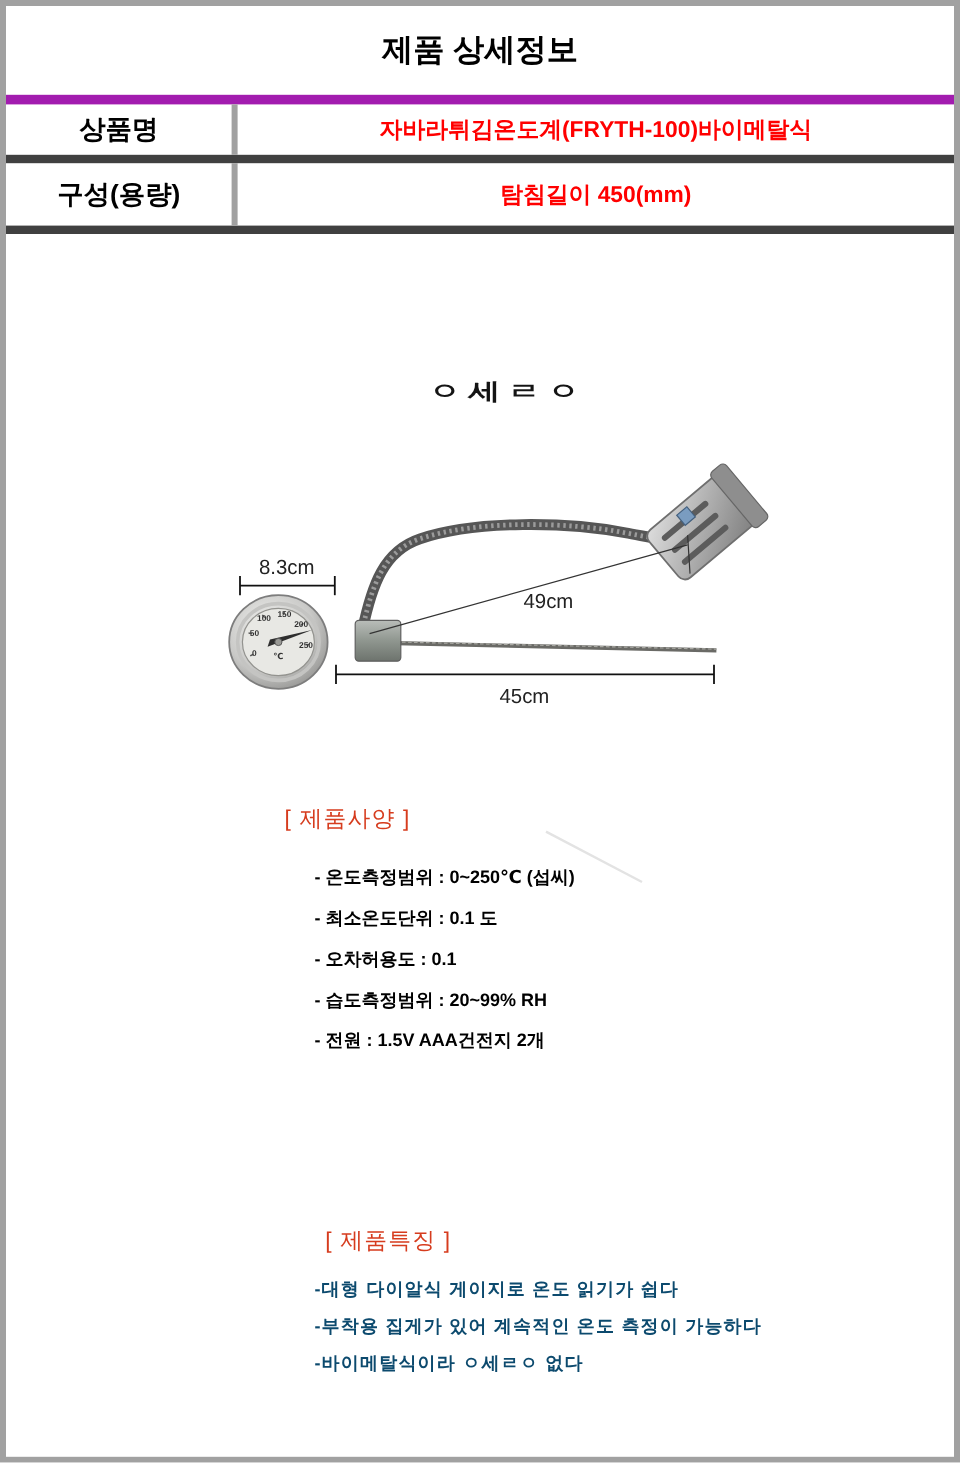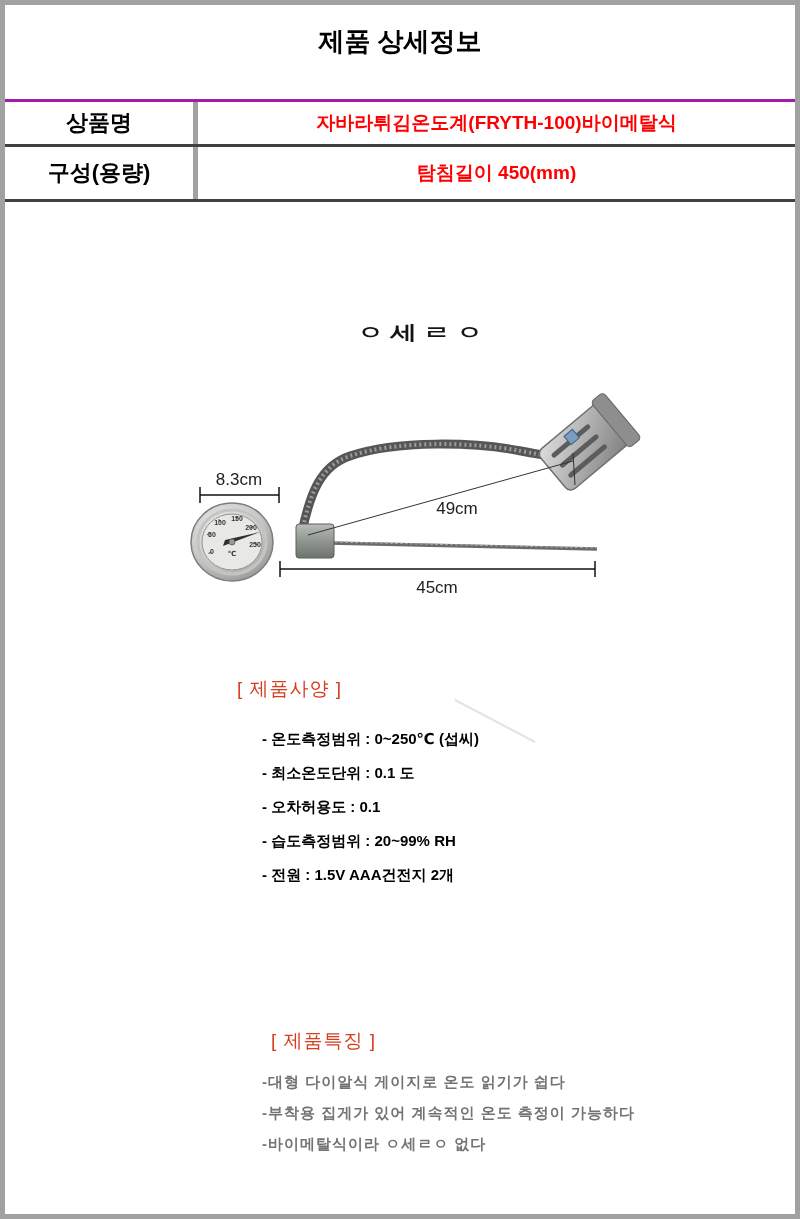--- a/index.html
+++ b/index.html
@@ -6,25 +6,25 @@
   .page{
     position:relative;width:800px;height:1219px;background:#fff;
     font-family:"Liberation Sans","DejaVu Sans",sans-serif;color:#000;overflow:hidden;
   }
   .tbl{
     position:absolute;left:0;top:0;width:800px;height:1219px;
     box-sizing:border-box;border:5px solid #a1a1a1;
     display:flex;flex-direction:column;
   }
   .header-row{
-    height:72px;border-bottom:3px solid #a21caf;
+    height:72px;border-bottom:8px solid #a21caf;
     display:flex;align-items:center;justify-content:center;
-    font-size:26px;font-weight:bold;padding-bottom:22px;box-sizing:content-box;
+    font-size:26px;font-weight:bold;padding-bottom:2px;box-sizing:content-box;
   }
-  .info-row{display:flex;border-bottom:3px solid #404040;}
+  .info-row{display:flex;border-bottom:7px solid #404040;}
   .info-row.r1{height:42px;}
   .info-row.r2{height:52px;}
   .label-cell{
     width:188px;border-right:5px solid #a1a1a1;
     display:flex;align-items:center;justify-content:center;
     font-size:22px;font-weight:bold;color:#000;
   }
   .value-cell{
     flex:1;display:flex;align-items:center;justify-content:center;
     font-size:19px;font-weight:bold;color:#ff0000;
@@ -38,21 +38,21 @@
   }
   .sec-heading{
     position:absolute;left:232px;
     font-size:19px;font-weight:normal;color:#d63c1e;letter-spacing:1px;white-space:nowrap;
   }
   .sec-heading.specs{top:474px;}
   .sec-heading.features{top:826px;margin-left:34px;}
   .spec-list{position:absolute;left:257px;top:526px;display:flex;flex-direction:column;gap:13px;}
   .spec-list .item{height:21px;line-height:21px;font-size:15px;font-weight:bold;color:#000;white-space:nowrap;}
   .feat-list{position:absolute;left:257px;top:870px;display:flex;flex-direction:column;gap:11px;}
-  .feat-list .item{height:20px;line-height:20px;font-size:15px;font-weight:bold;color:#737373;letter-spacing:1px;white-space:nowrap;}
+  .feat-list .item{height:20px;line-height:20px;font-size:15px;font-weight:bold;color:#0c4a6e;letter-spacing:1px;white-space:nowrap;}
   .dim-text{font-size:17px;fill:#222;font-family:"Liberation Sans","DejaVu Sans",sans-serif;}
   .dial-num{font-size:7px;font-weight:bold;fill:#333;font-family:"Liberation Sans","DejaVu Sans",sans-serif;}
 </style>
 </head>
 <body>
 
 <div class="page">
   <div class="tbl">
 
     <div class="header-row">제품 상세정보</div>

